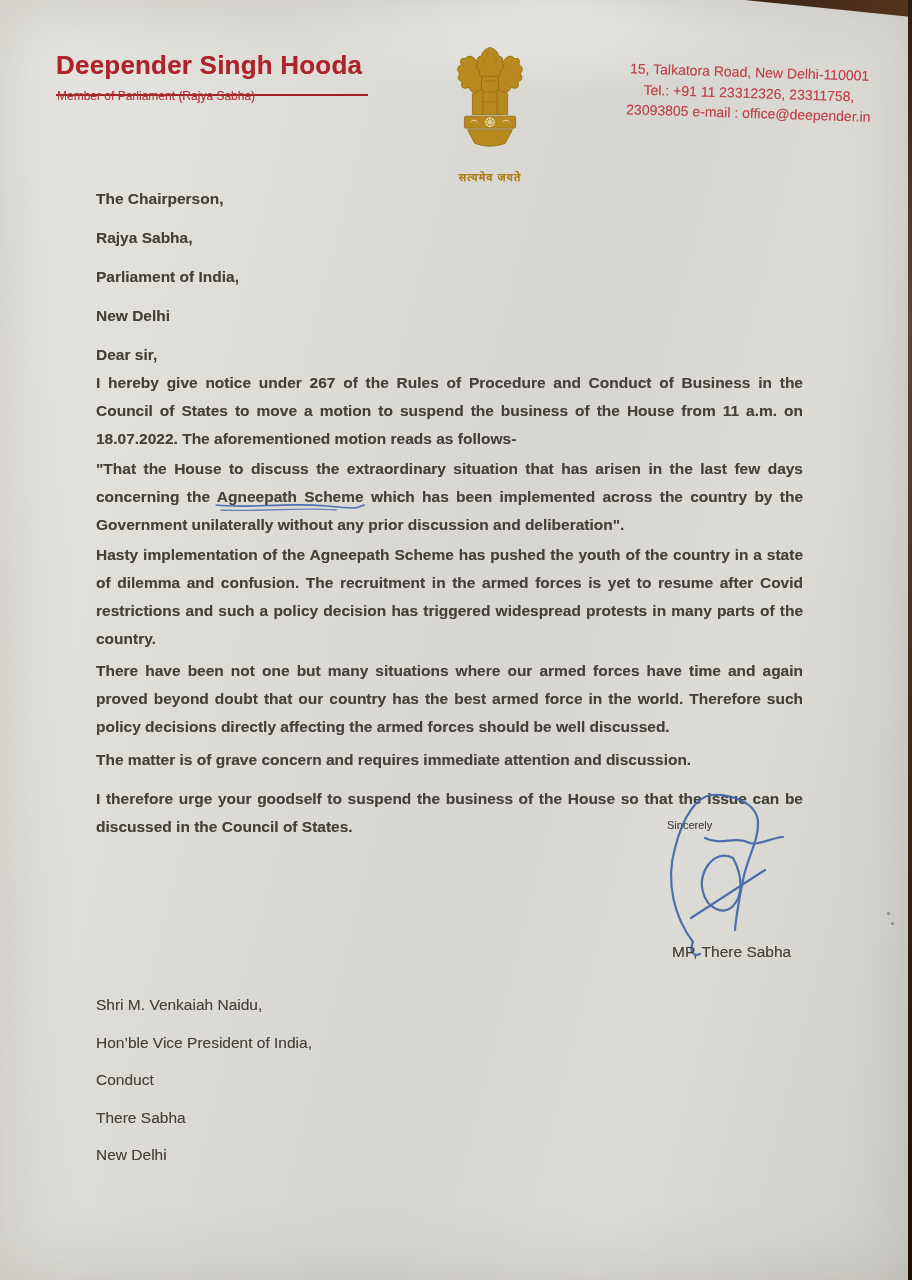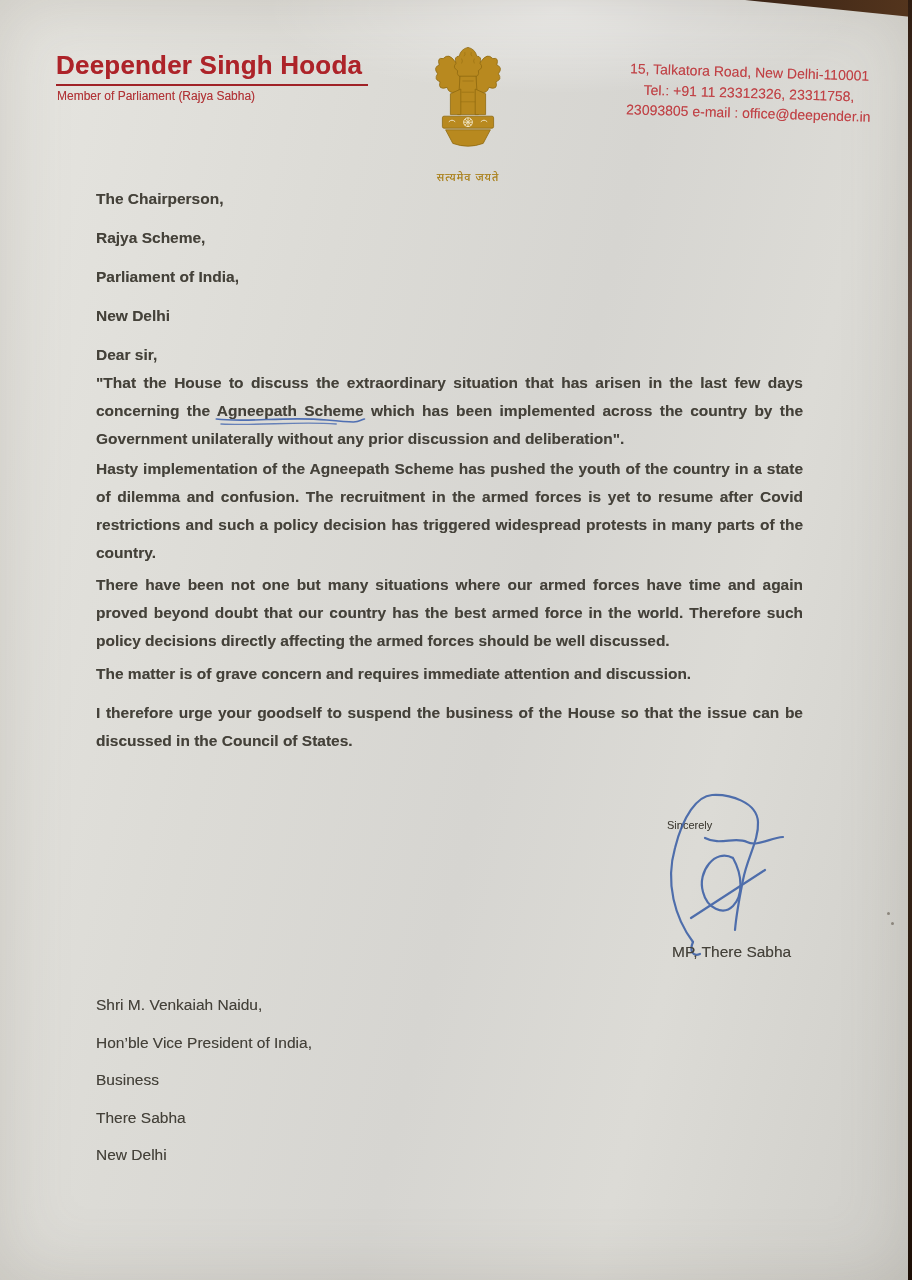--- a/index.html
+++ b/index.html
@@ -24,35 +24,35 @@
     clip-path: polygon(0 0, 100% 0, 100% 100%);
   }
   .speck { position: absolute; width: 3px; height: 3px; border-radius: 50%; background: #8b857c; }
 
   
   .lh-name {
     position: absolute; left: 56px; top: 50px;
     font-size: 26px; font-weight: bold; letter-spacing: 0.2px;
     color: #ad2329;
     border-bottom: 2px solid #a02227;
-    padding-bottom: 3px; padding-right: 6px;
+    padding-bottom: 13px; padding-right: 6px;
     text-shadow: 0 0 0.6px rgba(173,35,41,0.5);
   }
   .lh-title {
     position: absolute; left: 57px; top: 89px;
     font-size: 12px; color: #b13437;
     text-shadow: 0 0 0.5px rgba(177,52,55,0.45);
   }
   .lh-contact {
     position: absolute; left: 590px; top: 62px; width: 318px;
     text-align: center; font-size: 14px; line-height: 1.48;
     color: #c04145; transform: rotate(1.8deg);
     text-shadow: 0 0 0.5px rgba(192,65,69,0.45);
   }
-  .emblem-wrap { position: absolute; left: 426px; top: 44px; width: 84px; text-align: center; }
+  .emblem-wrap { position: absolute; left: 448px; top: 44px; width: 84px; text-align: center; font-weight: bold; }
   .emblem-wrap svg { display: block; margin: 0 auto; }
   .emblem-caption {
     margin-top: 3px; font-size: 11px; color: #a97f18; letter-spacing: 1px;
     text-shadow: 0 0 0.5px rgba(169,127,24,0.6);
     white-space: nowrap;
   }
 
   
   .letter-body {
     position: absolute; left: 96px; top: 185px; width: 707px;
@@ -135,25 +135,26 @@
   </div>
 
   <div class="lh-contact">
     <div>15, Talkatora Road, New Delhi-110001</div>
     <div>Tel.: +91 11 23312326, 23311758,</div>
     <div>23093805 e-mail : office@deepender.in</div>
   </div>
 
   <div class="letter-body">
     <div class="recipient-line">The Chairperson,</div>
-    <div class="recipient-line">Rajya Scheme,</div>
+    <div class="recipient-line">Rajya Sabha,</div>
     <div class="recipient-line">Parliament of India,</div>
     <div class="recipient-line" style="margin-bottom: 11px;">New Delhi</div>
     <div class="salutation">Dear sir,</div>
 
+    <p class="para">I hereby give notice under 267 of the Rules of Procedure and Conduct of Business in the Council of States to move a motion to suspend the business of the House from 11 a.m. on 18.07.2022. The aforementioned motion reads as follows-</p>
 
     <p class="para"><span>"That the House to discuss the extraordinary situation that has arisen in the last few days concerning the </span><span class="hl-wrap"><span>Agneepath Scheme</span><svg class="pen-underline" viewBox="0 0 130 13" preserveAspectRatio="none">
             <path d="M2 5 C 28 9, 62 2, 96 6 S 120 7, 128 5" stroke="#3f63ae" stroke-width="1.6" fill="none" stroke-linecap="round" opacity="0.9"></path>
             <path d="M6 10 C 38 12, 72 7, 104 10" stroke="#3f63ae" stroke-width="1.4" fill="none" stroke-linecap="round" opacity="0.75"></path>
           </svg></span><span> which has been implemented across the country by the Government unilaterally without any prior discussion and deliberation".</span></p>
 
     <p class="para mb4">Hasty implementation of the Agneepath Scheme has pushed the youth of the country in a state of dilemma and confusion. The recruitment in the armed forces is yet to resume after Covid restrictions and such a policy decision has triggered widespread protests in many parts of the country.</p>
     <p class="para mb5">There have been not one but many situations where our armed forces have time and again proved beyond doubt that our country has the best armed force in the world. Therefore such policy decisions directly affecting the armed forces should be well discussed.</p>
     <p class="para mb11">The matter is of grave concern and requires immediate attention and discussion.</p>
     <p class="para">I therefore urge your goodself to suspend the business of the House so that the issue can be discussed in the Council of States.</p>
@@ -169,18 +170,18 @@
       <path d="M70 50 C 85 58, 100 48, 112 54 C 122 59, 135 50, 148 49"></path>
       <path d="M58 154 C 54 163, 58 169, 65 166"></path>
     </g>
   </svg>
 
   <div class="sig-title">MP, There Sabha</div>
 
   <div class="addressee">
     <div>Shri M. Venkaiah Naidu,</div>
     <div>Hon’ble Vice President of India,</div>
-    <div>Business</div>
+    <div>Conduct</div>
     <div>There Sabha</div>
     <div>New Delhi</div>
   </div>
 
 </div>
 
 </body></html>

